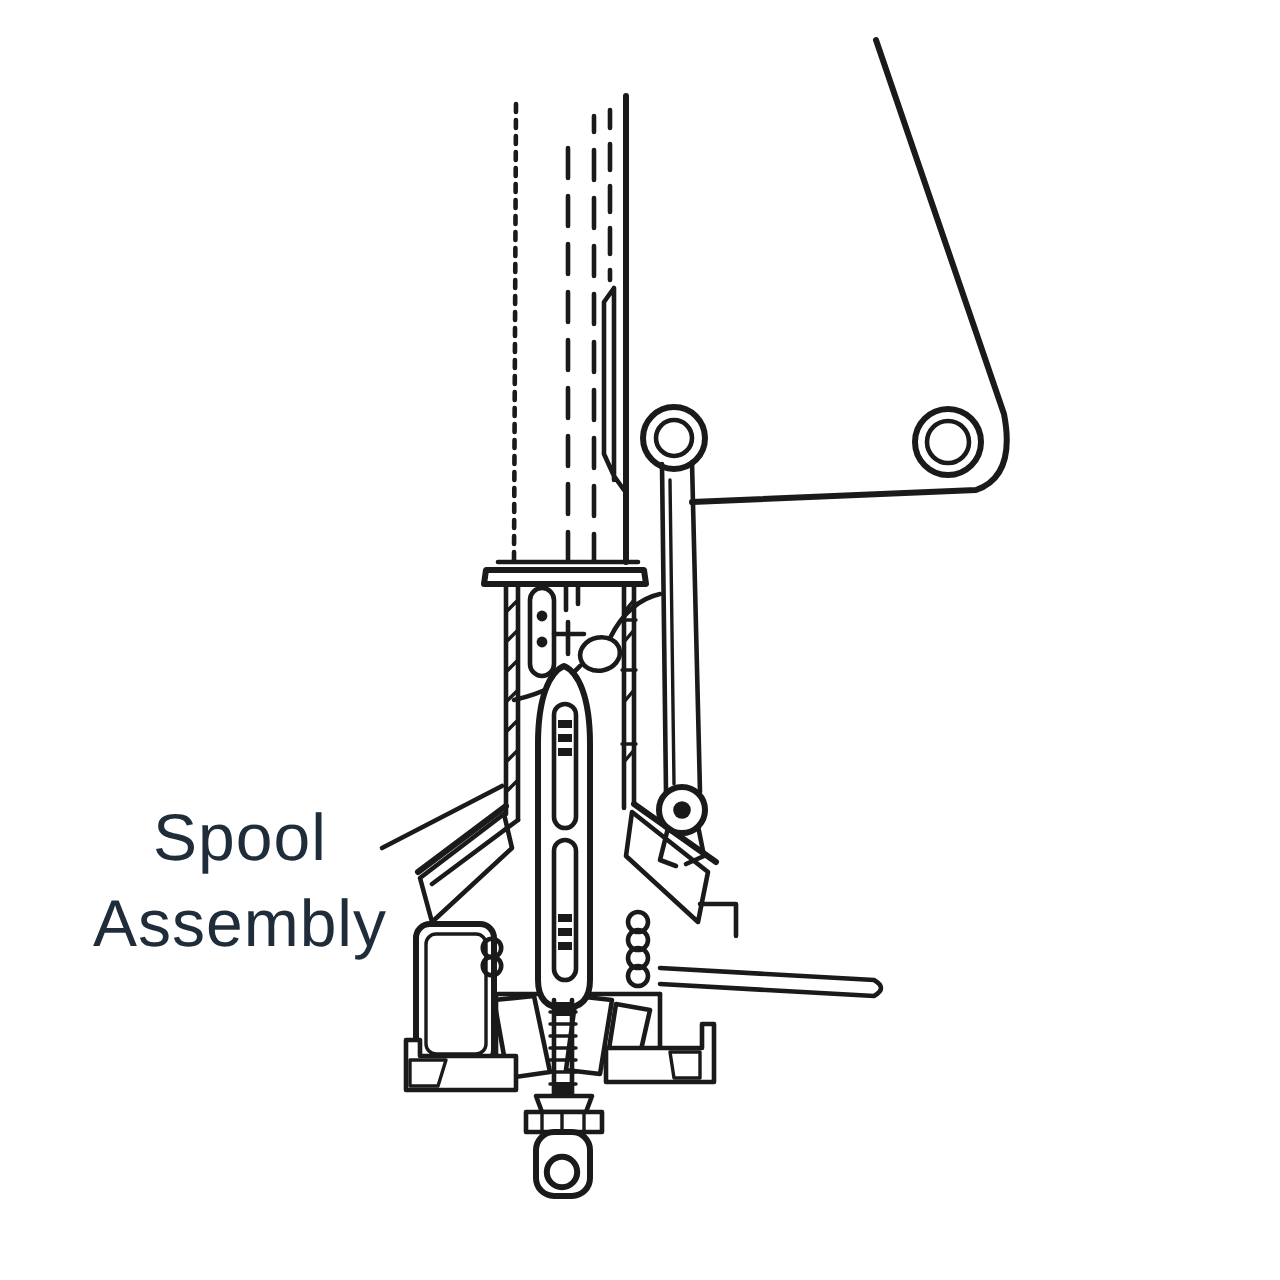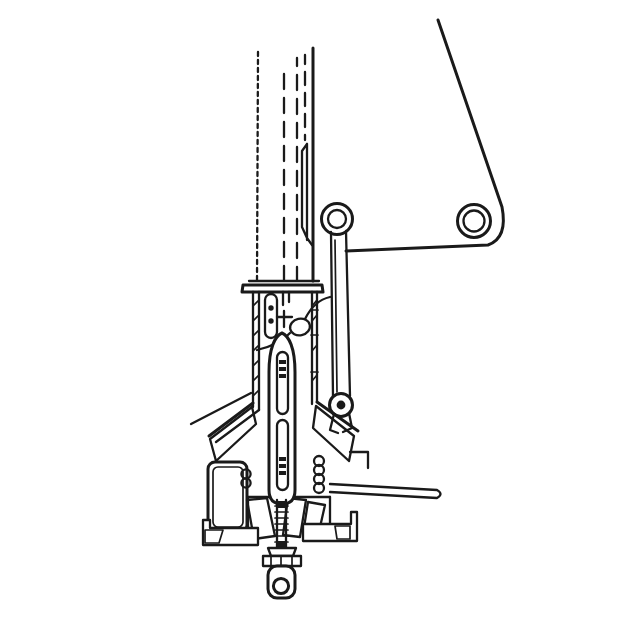--- a/index.html
+++ b/index.html
@@ -168,14 +168,18 @@
       <path class="ink w2 white" d="M268,548 L296,548 L293,556 L271,556 Z"></path>
       <path class="ink w2 white" d="M263,556 L301,556 L301,566 L263,566 Z"></path>
       <path class="ink w1" d="M271,556 L271,566 M281,556 L281,566 M292,556 L292,566"></path>
       <rect class="ink w3 white" x="268" y="566" width="27" height="32" rx="9"></rect>
       <circle class="ink w3" cx="281" cy="586" r="7.6"></circle>
     </g>
 
     <line class="ink w2" x1="191" y1="424" x2="251" y2="393"></line>
   </svg>
 
+  <div class="diagram-label">
+    <div>Spool</div>
+    <div>Assembly</div>
+  </div>
 
 </div>
 
 </body></html>

